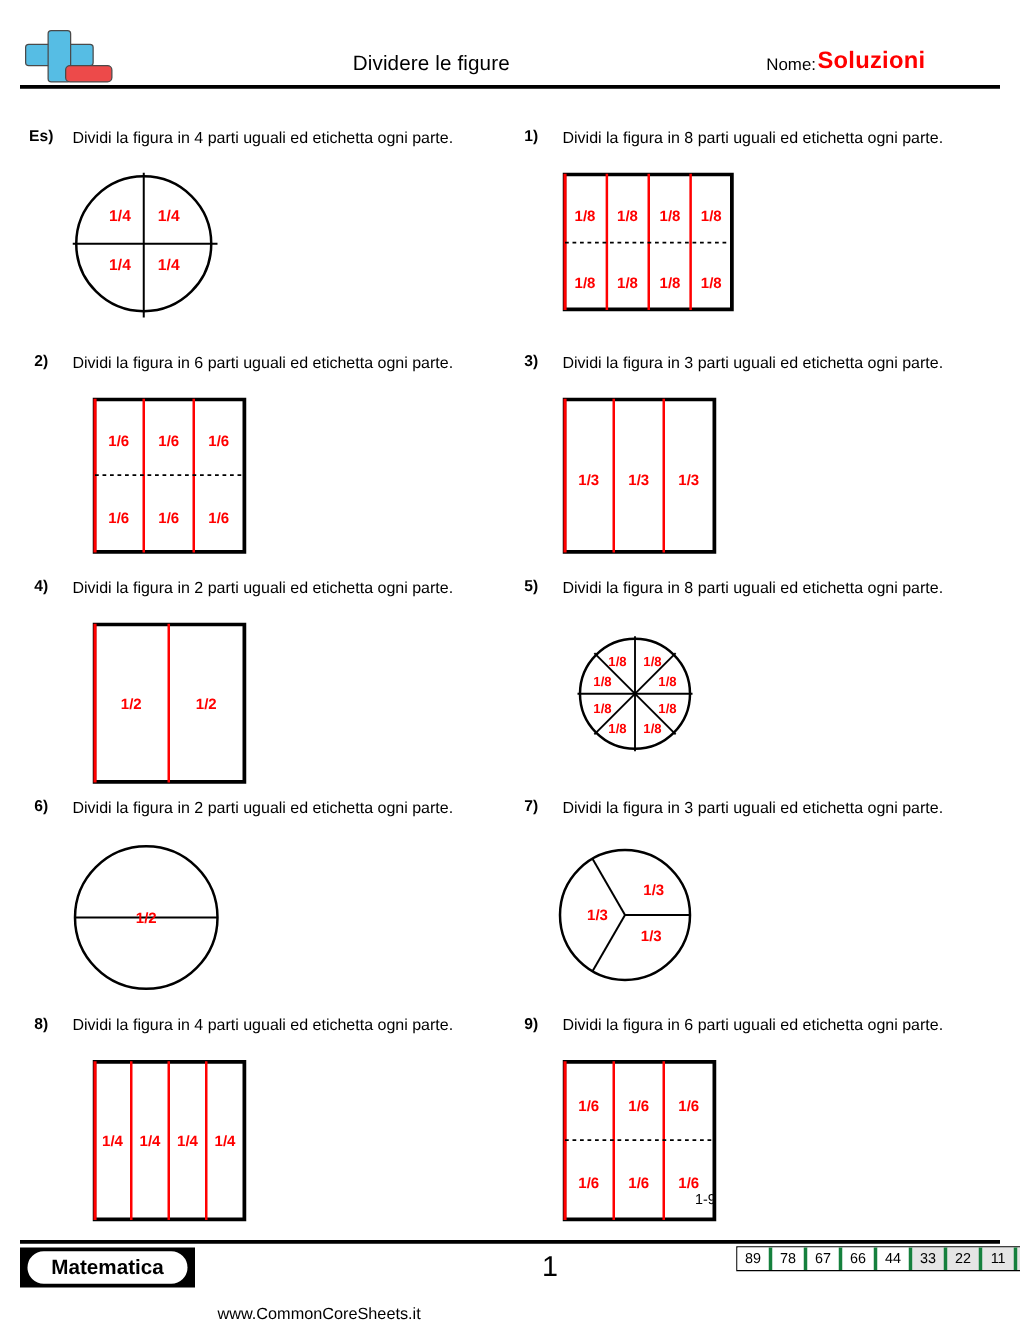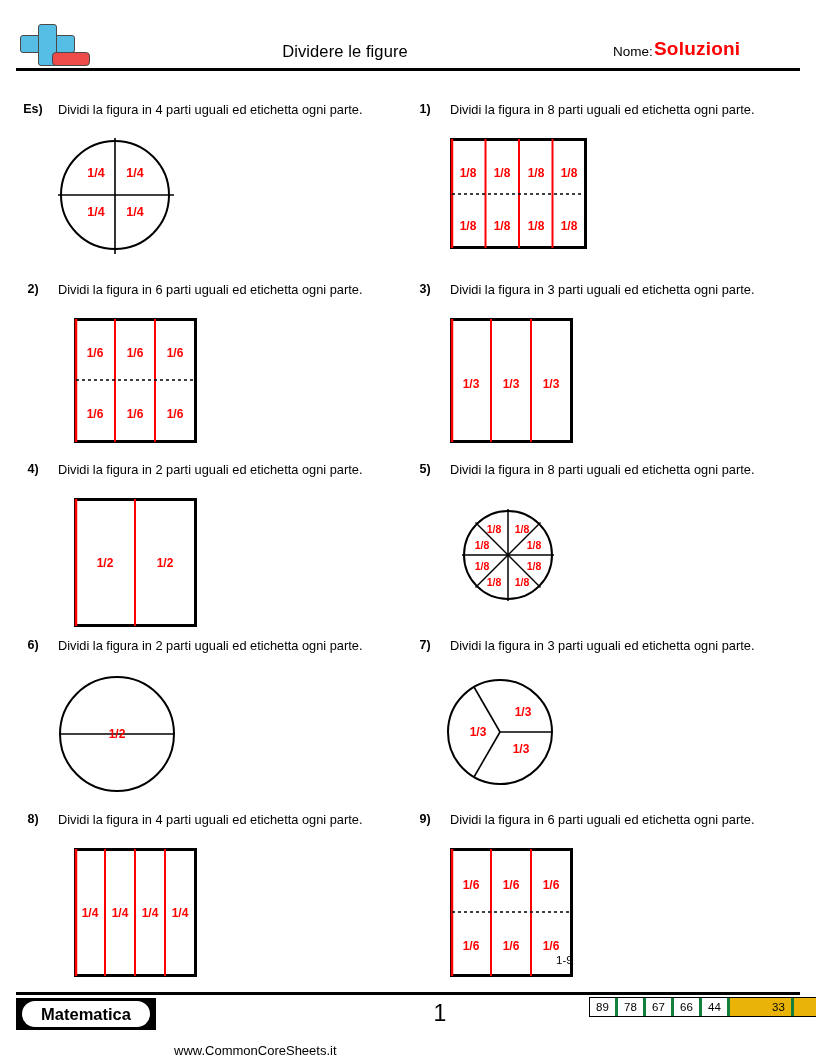--- a/index.html
+++ b/index.html
@@ -183,21 +183,21 @@
   .score-box {
     width: 25px;
     height: 18px;
     border-right: 3px solid #15803d;
     font-size: 11.5px;
     text-align: center;
     line-height: 18px;
     background: #ffffff;
   }
   .score-box:last-child { border-right: none; }
-  .score-box.hl { background: #eab308; padding-left: 36px; }
+  .score-box.hl { background: #e5e5e5; }
 </style>
 </head>
 <body>
 
 <div class="page">
 
   <div class="header">
     <div class="logo">
       <div class="logo-plus-h"></div>
       <div class="logo-plus-v"></div>

